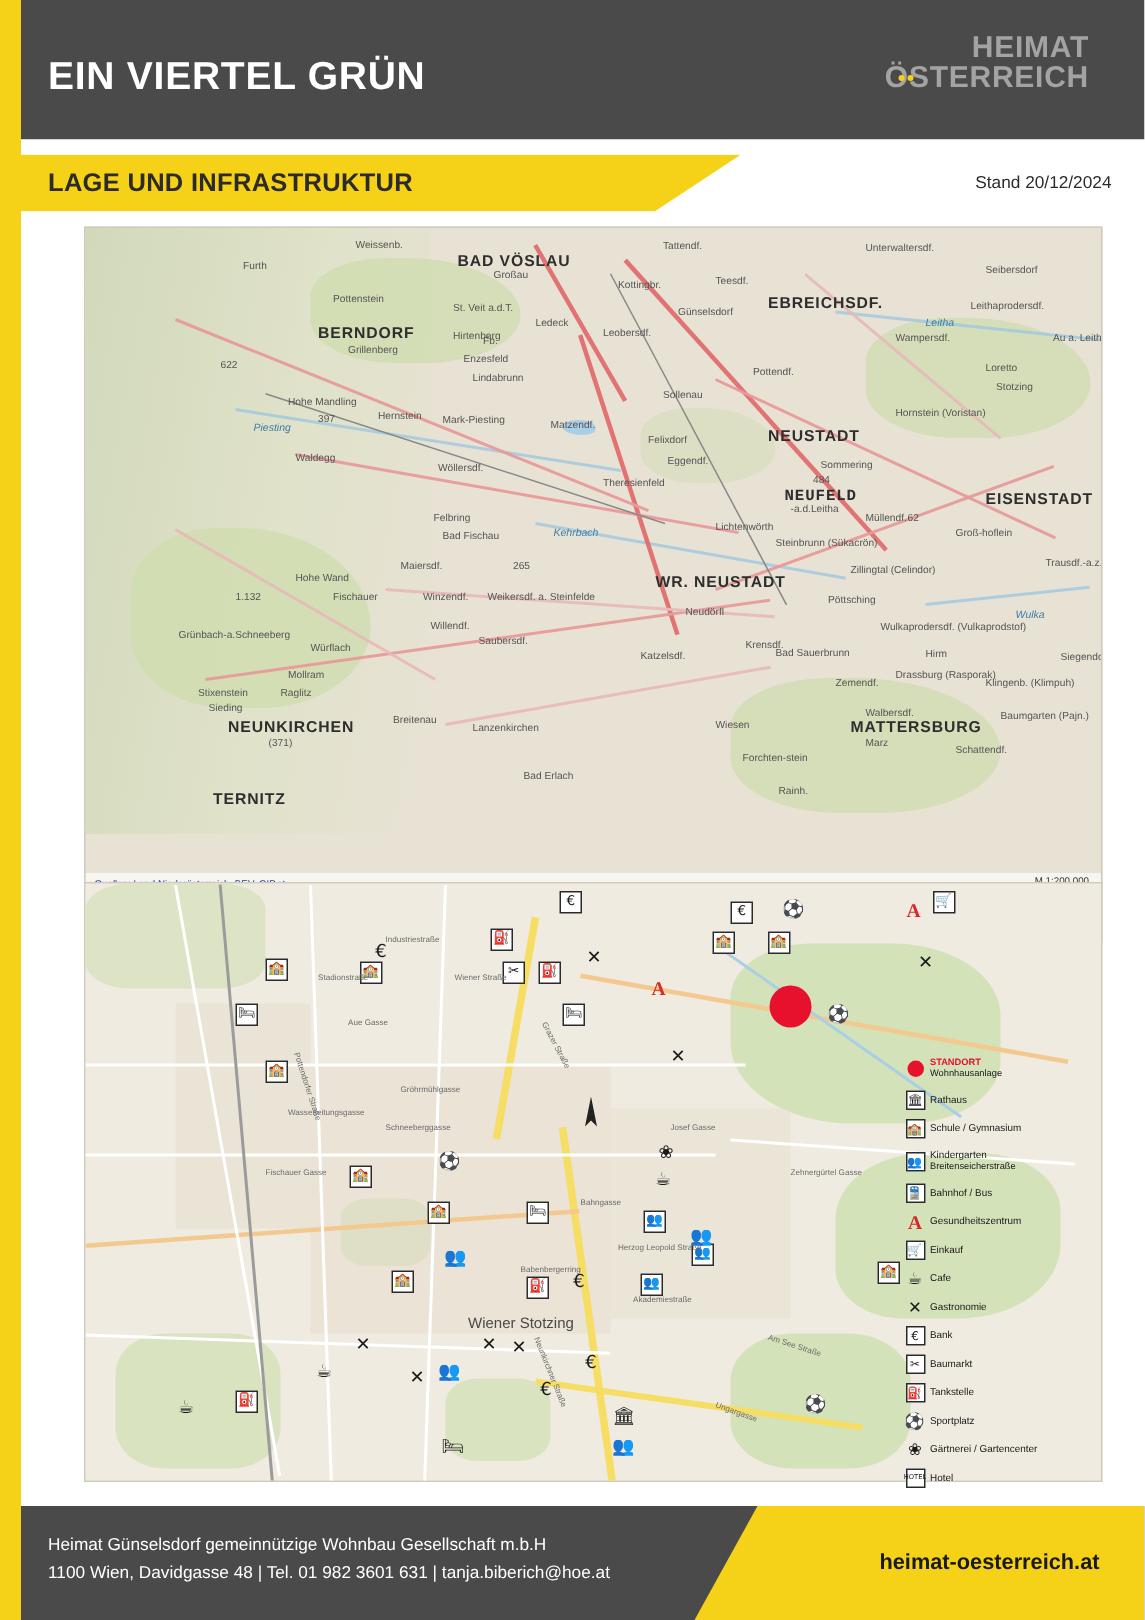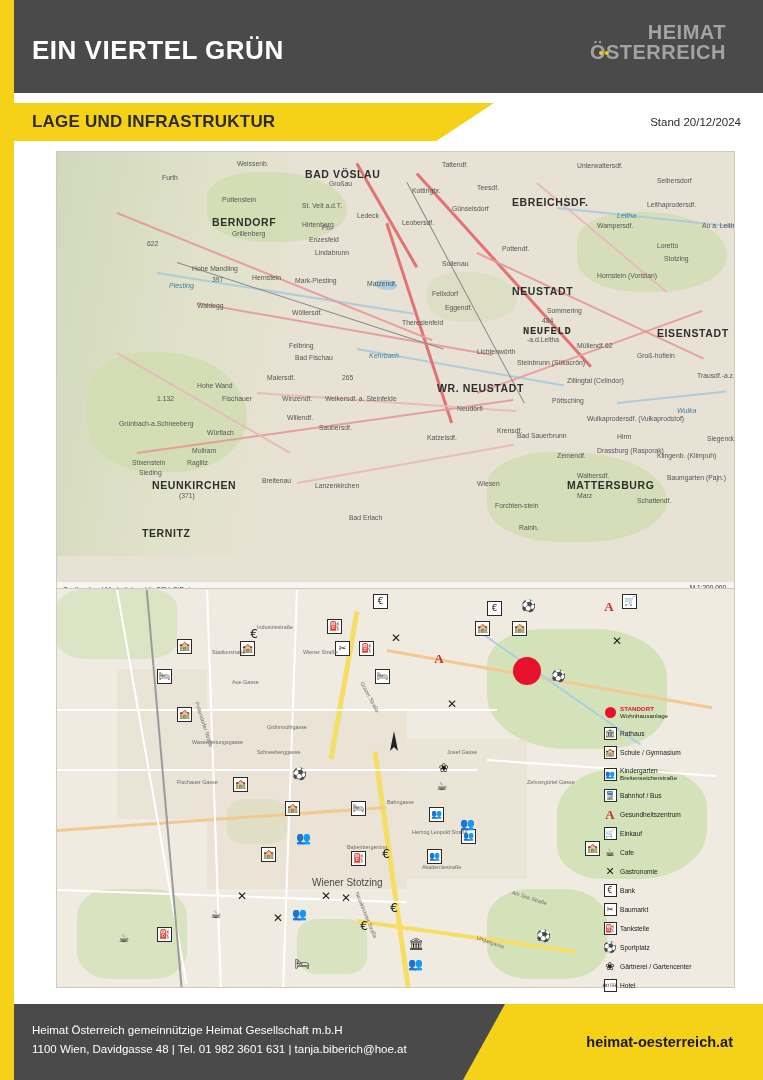--- a/index.html
+++ b/index.html
@@ -635,19 +635,19 @@
       </div>
       <div class="legend-row">
         <div class="legend-ico">
           <span class="box" style="font-size: 4.5px;">HOTEL</span>
         </div>
         <div class="legend-txt">Hotel</div>
       </div>
     </div>
 
   <div class="footer">
-    <div class="f1">Heimat Österreich gemeinnützige Heimat Gesellschaft m.b.H</div>
+    <div class="f1">Heimat Günselsdorf gemeinnützige Wohnbau Gesellschaft m.b.H</div>
     <div class="f2">1100 Wien, Davidgasse 48 | Tel. 01 982 3601 631 | tanja.biberich@hoe.at</div>
     <div class="footer-yellow"></div>
     <div class="footer-url">heimat-oesterreich.at</div>
   </div>
 
 </div>
 
 </body></html>

